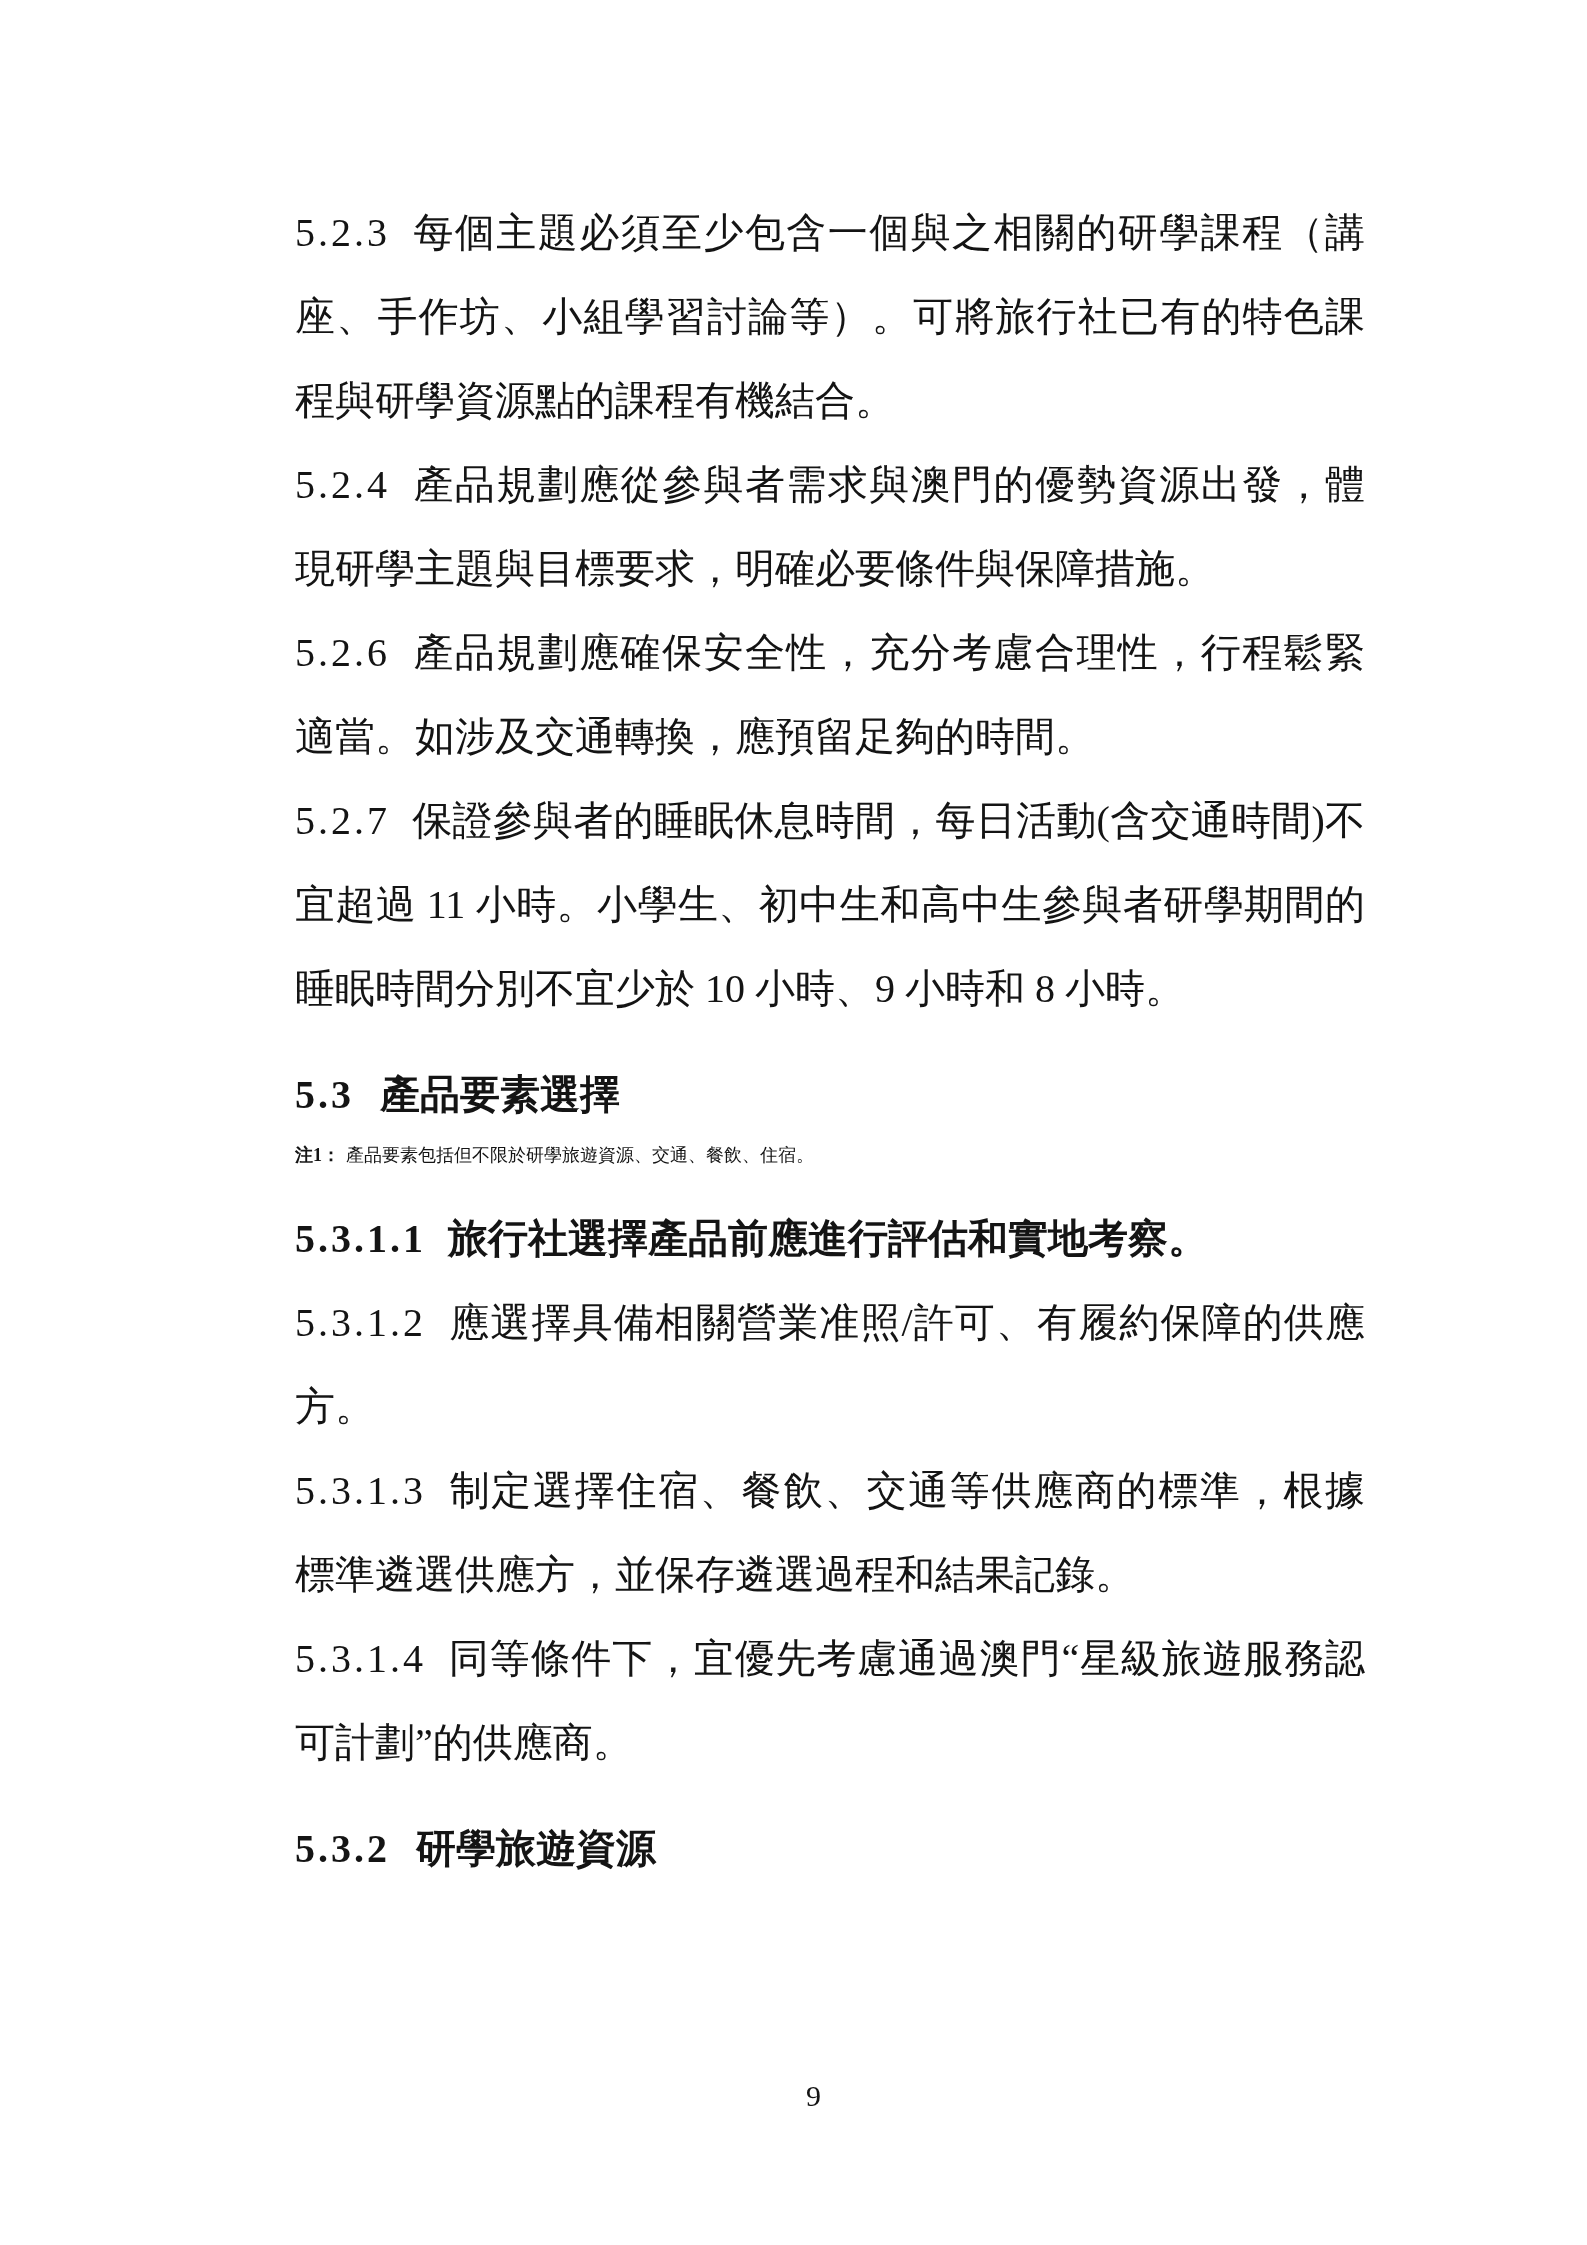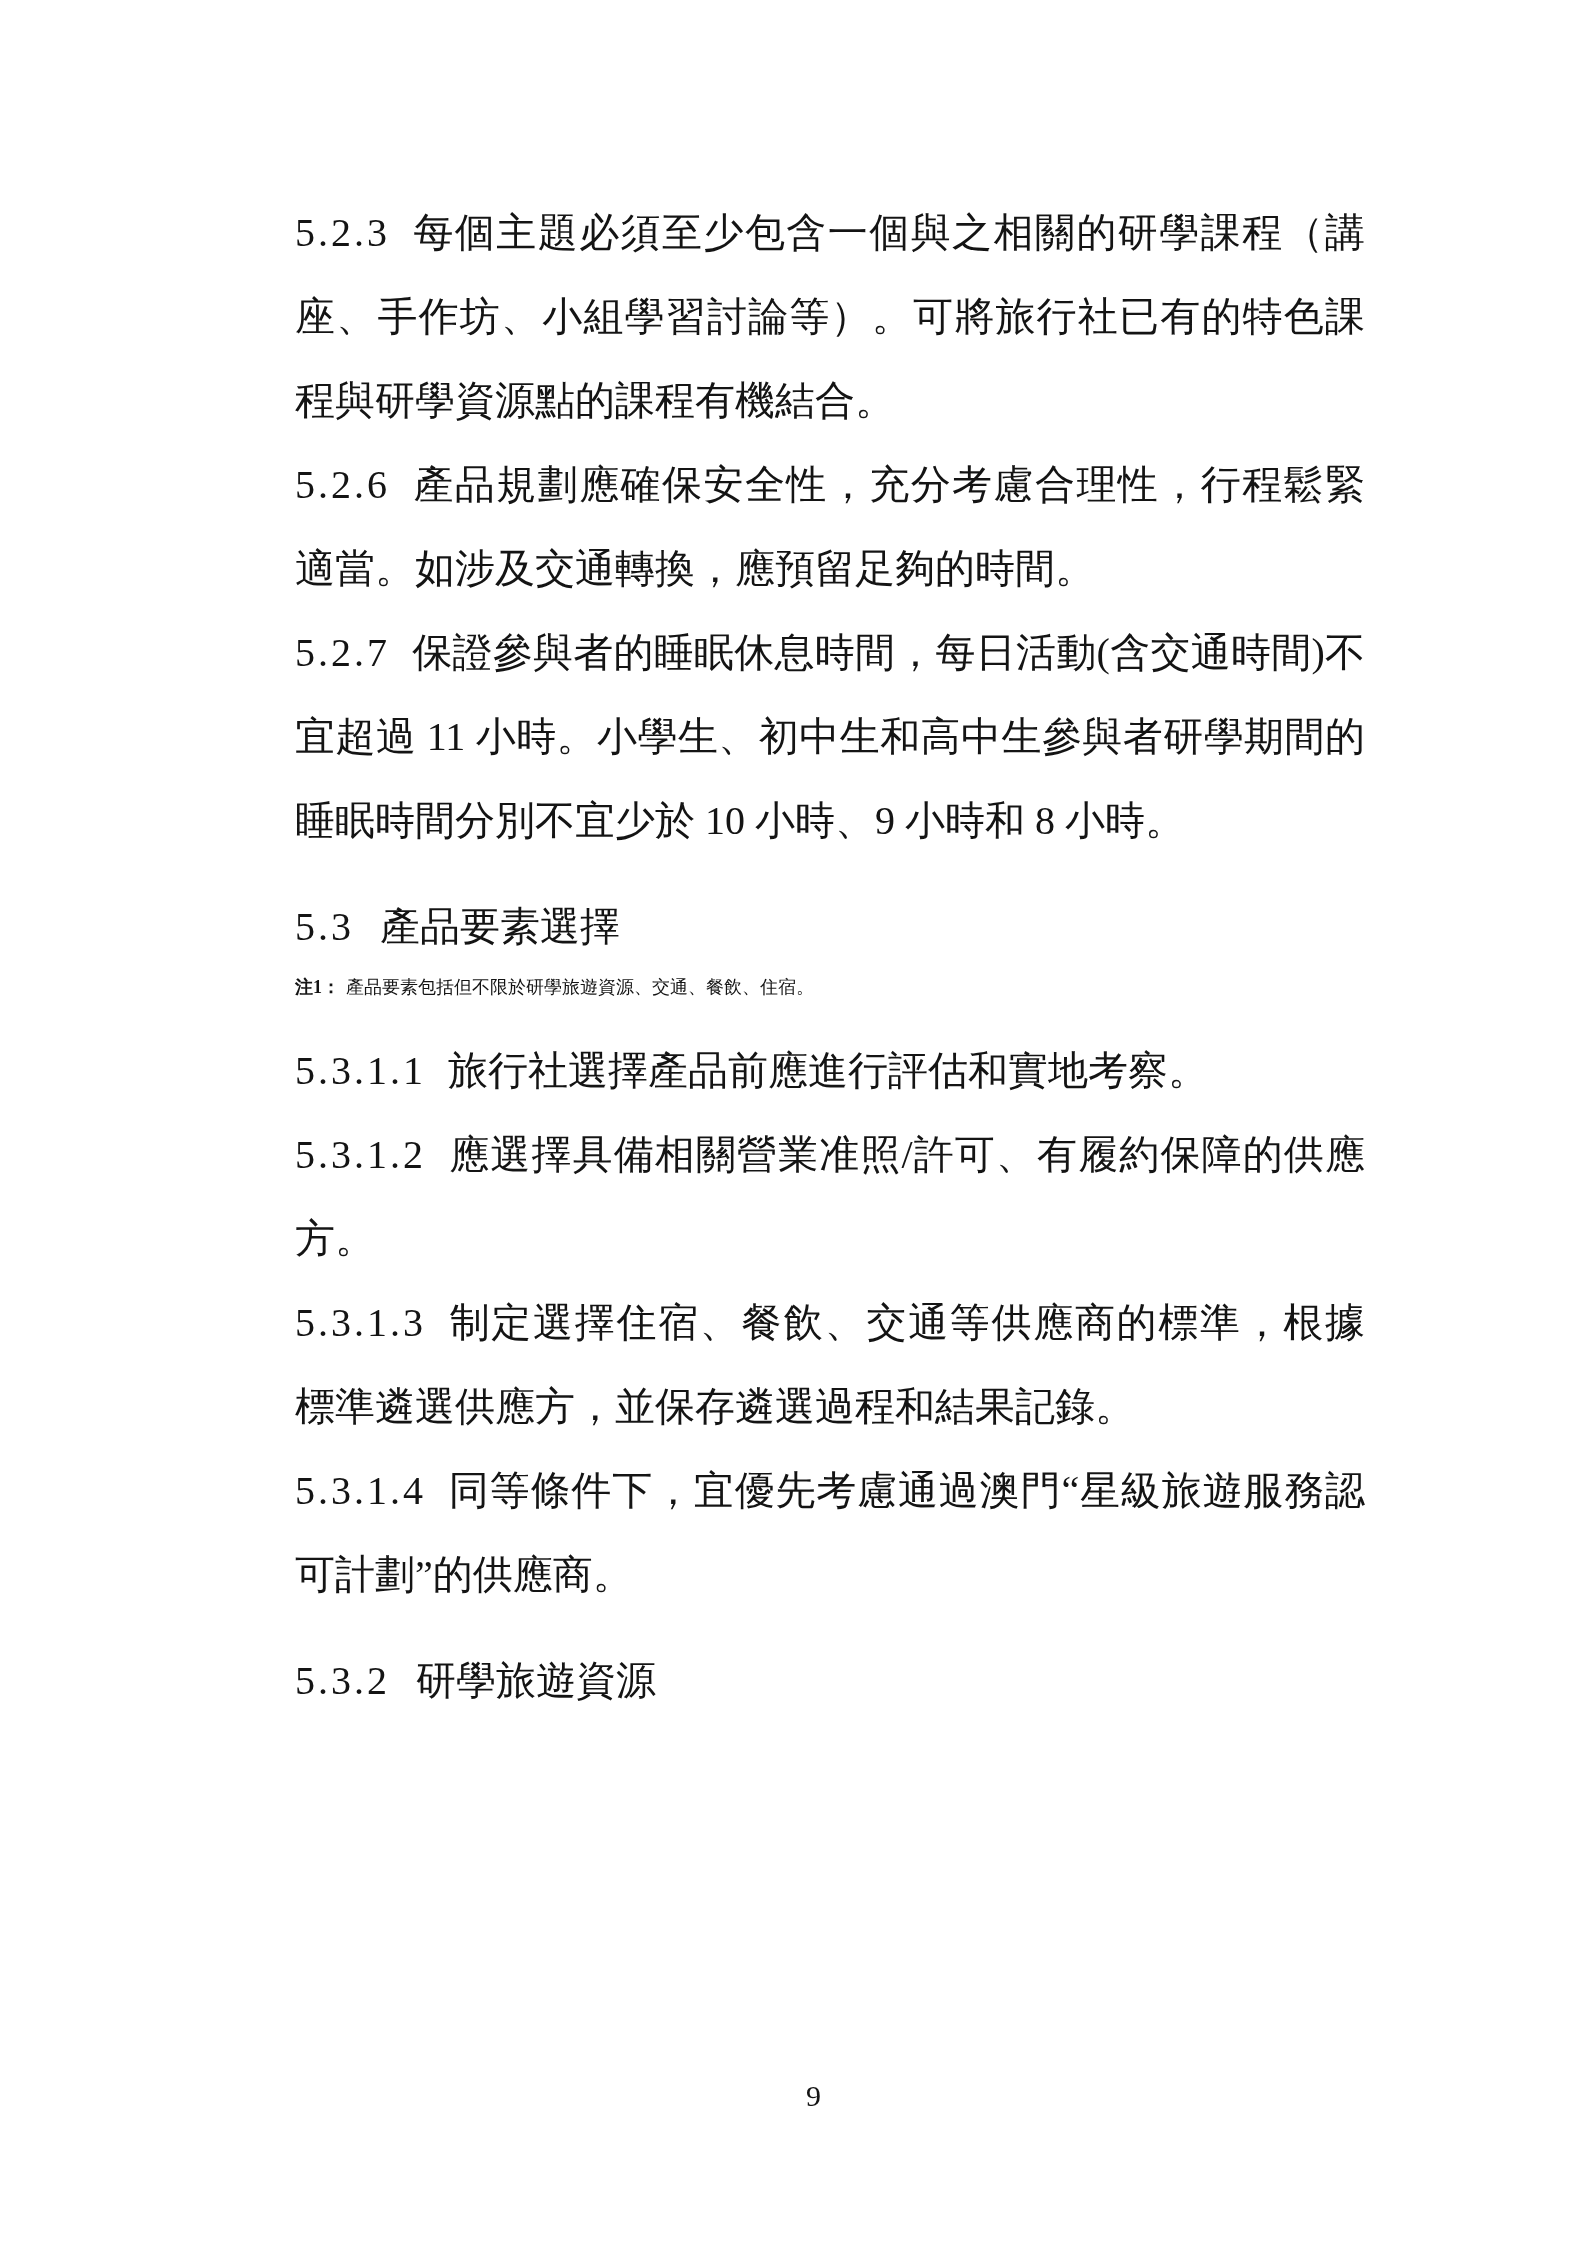--- a/index.html
+++ b/index.html
@@ -28,20 +28,21 @@
   }
   p, h2 {
     margin: 0;
     padding: 0;
     font-weight: normal;
     font-size: 40px;
     line-height: 84px;
   }
   .space-before {
     margin-top: 22px;
+    font-weight: bold;
   }
   .num {
     letter-spacing: 3px;
     margin-right: 22px;
     white-space: nowrap;
   }
   .heading .num {
     margin-right: 26px;
   }
   .note {
@@ -68,20 +69,23 @@
 </head>
 <body>
 
 <div class="page">
   <main class="content">
 
     <p class="clause">
       <span class="num">5.2.3</span><span>每個主題必須至少包含一個與之相關的研學課程（講座、手作坊、小組學習討論等）。可將旅行社已有的特色課程與研學資源點的課程有機結合。</span>
     </p>
 
+    <p class="clause">
+      <span class="num">5.2.4</span><span>產品規劃應從參與者需求與澳門的優勢資源出發，體現研學主題與目標要求，明確必要條件與保障措施。</span>
+    </p>
 
 
     <p class="clause">
       <span class="num">5.2.6</span><span>產品規劃應確保安全性，充分考慮合理性，行程鬆緊適當。如涉及交通轉換，應預留足夠的時間。</span>
     </p>
 
     <p class="clause">
       <span class="num">5.2.7</span><span>保證參與者的睡眠休息時間，每日活動(含交通時間)不宜超過 11 小時。小學生、初中生和高中生參與者研學期間的睡眠時間分別不宜少於 10 小時、9 小時和 8 小時。</span>
     </p>
 

